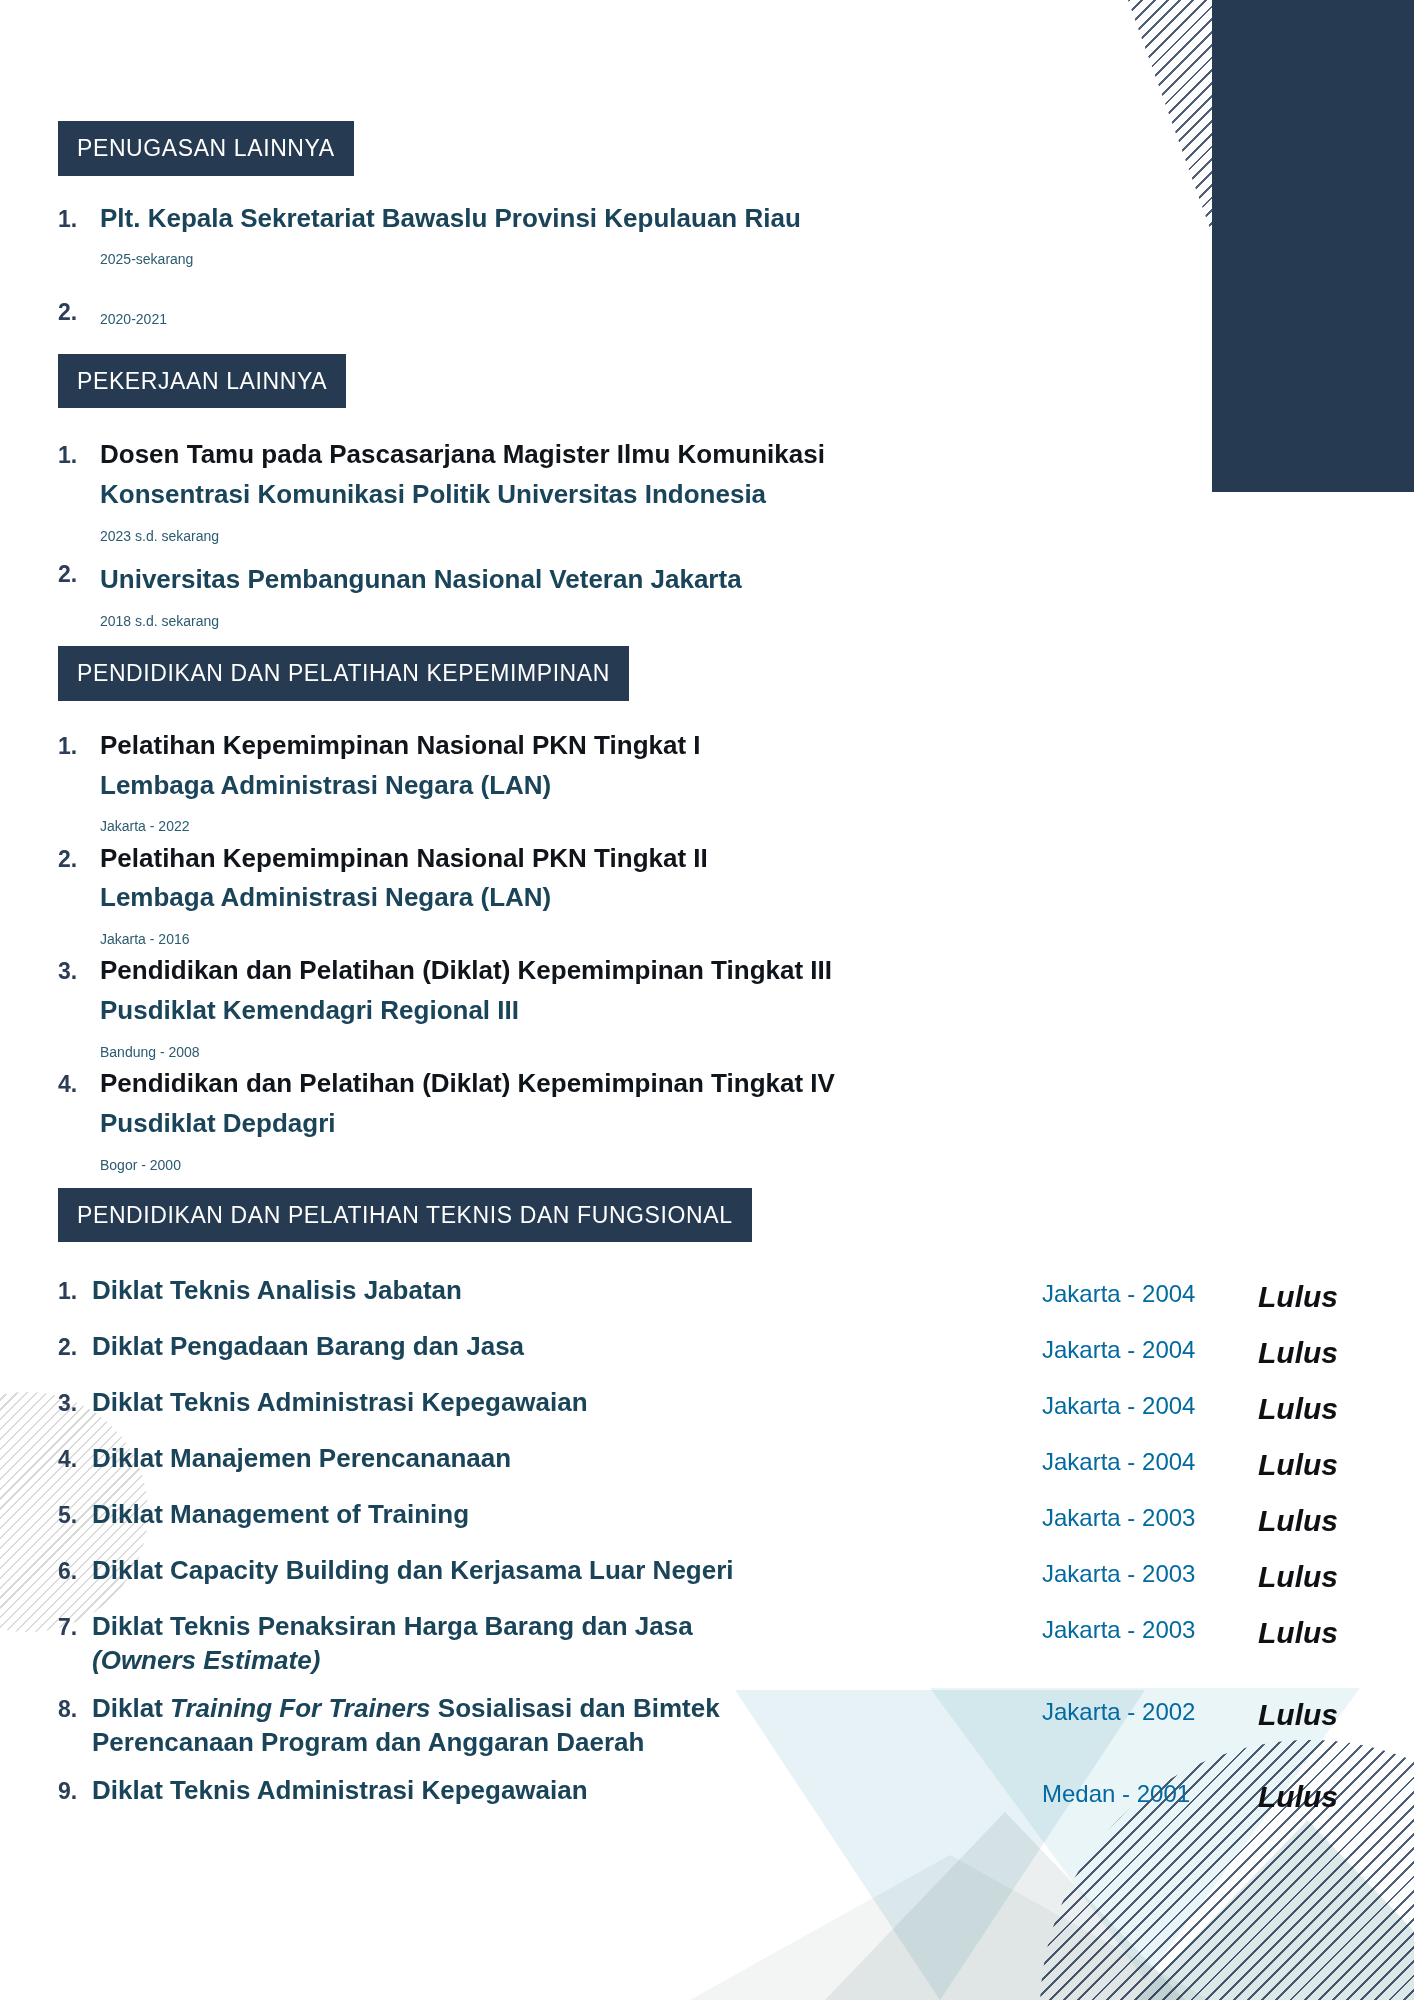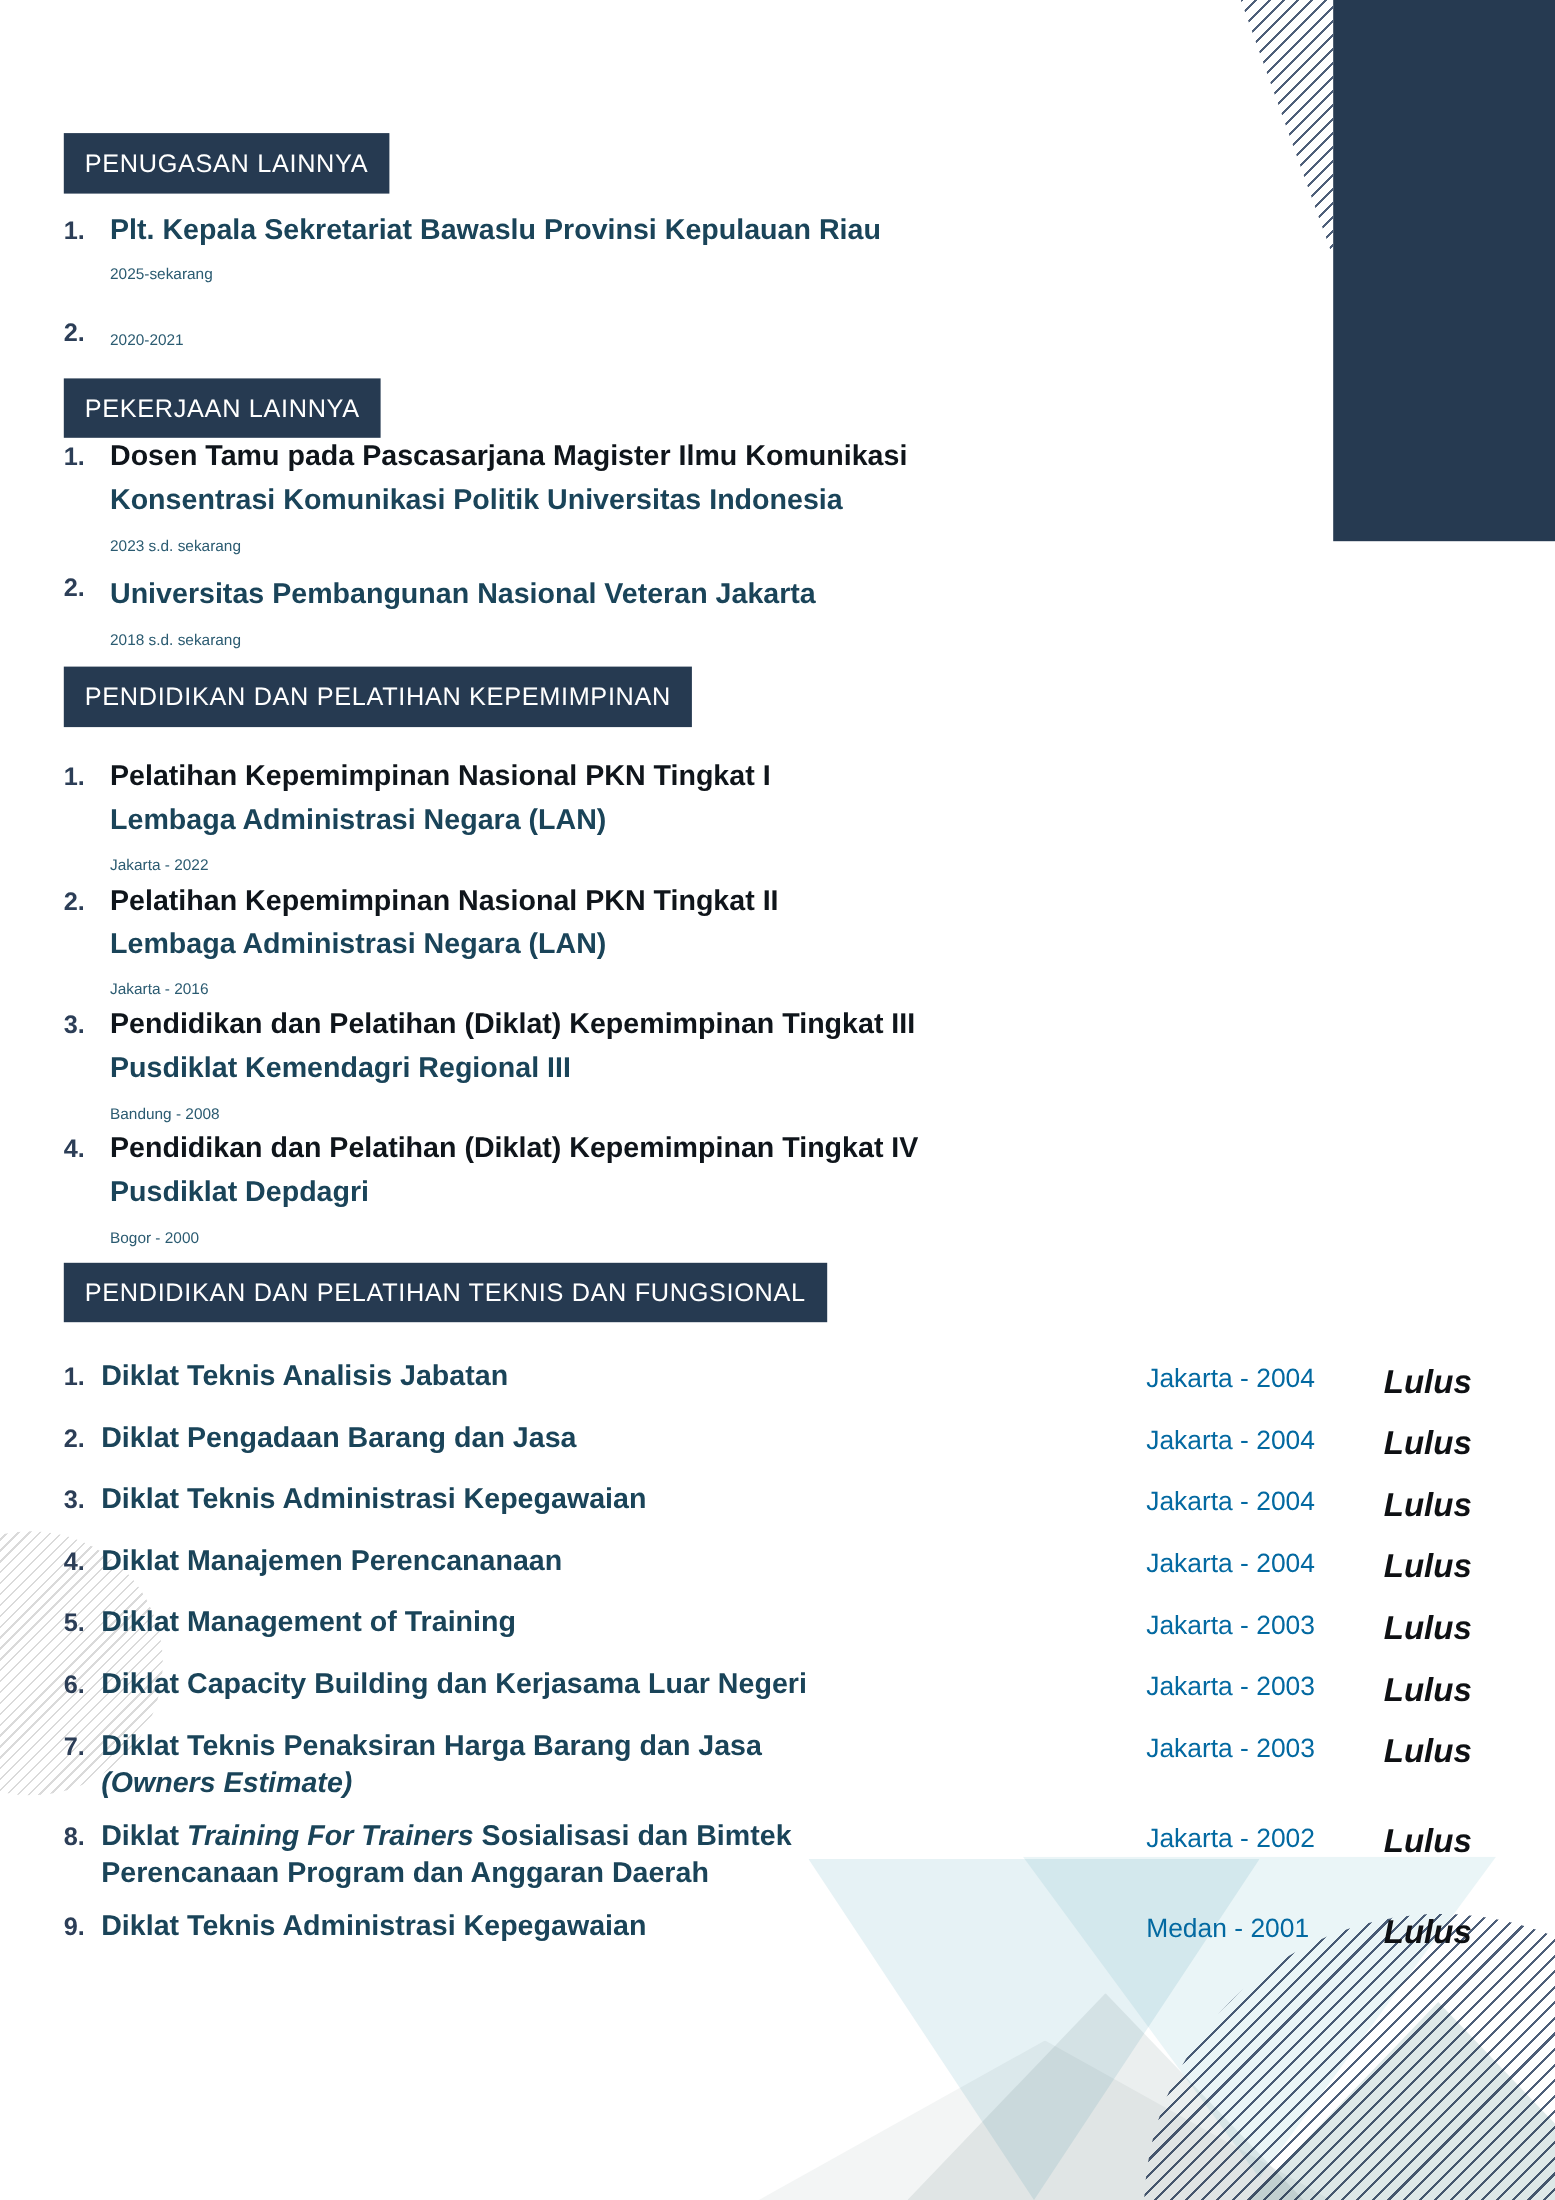--- a/index.html
+++ b/index.html
@@ -39,22 +39,22 @@
   .triE{left:690px;top:1855px;width:520px;height:145px;background:rgba(234,237,237,.55);}
   
   .content-root{position:relative;z-index:1;}
   .sec-header{
     display:inline-block;
     background:#263a51;color:#ffffff;
     font-size:23px;font-weight:400;letter-spacing:.6px;
     padding:14px 19px 13px 19px;
     line-height:1.2;
   }
-  .h1m{margin-bottom:16px;}
-  .h2m{margin-top:26px;}
+  .h1m{margin-bottom:26px;}
+  .h2m{margin-top:26px;margin-bottom:30px;}
   .h3m{margin-top:16px;margin-bottom:28px;}
   .h4m{margin-top:14px;margin-bottom:32px;text-align:right;}
   .s-item{display:flex;align-items:flex-start;}
   .num{
     width:42px;flex-shrink:0;
     font-size:23px;font-weight:700;color:#2c3e57;
     padding-top:3px;line-height:1.3;
   }
   .item-body{flex:1;}
   .t-teal{font-size:26px;font-weight:700;color:#1a4459;line-height:1.3;}

